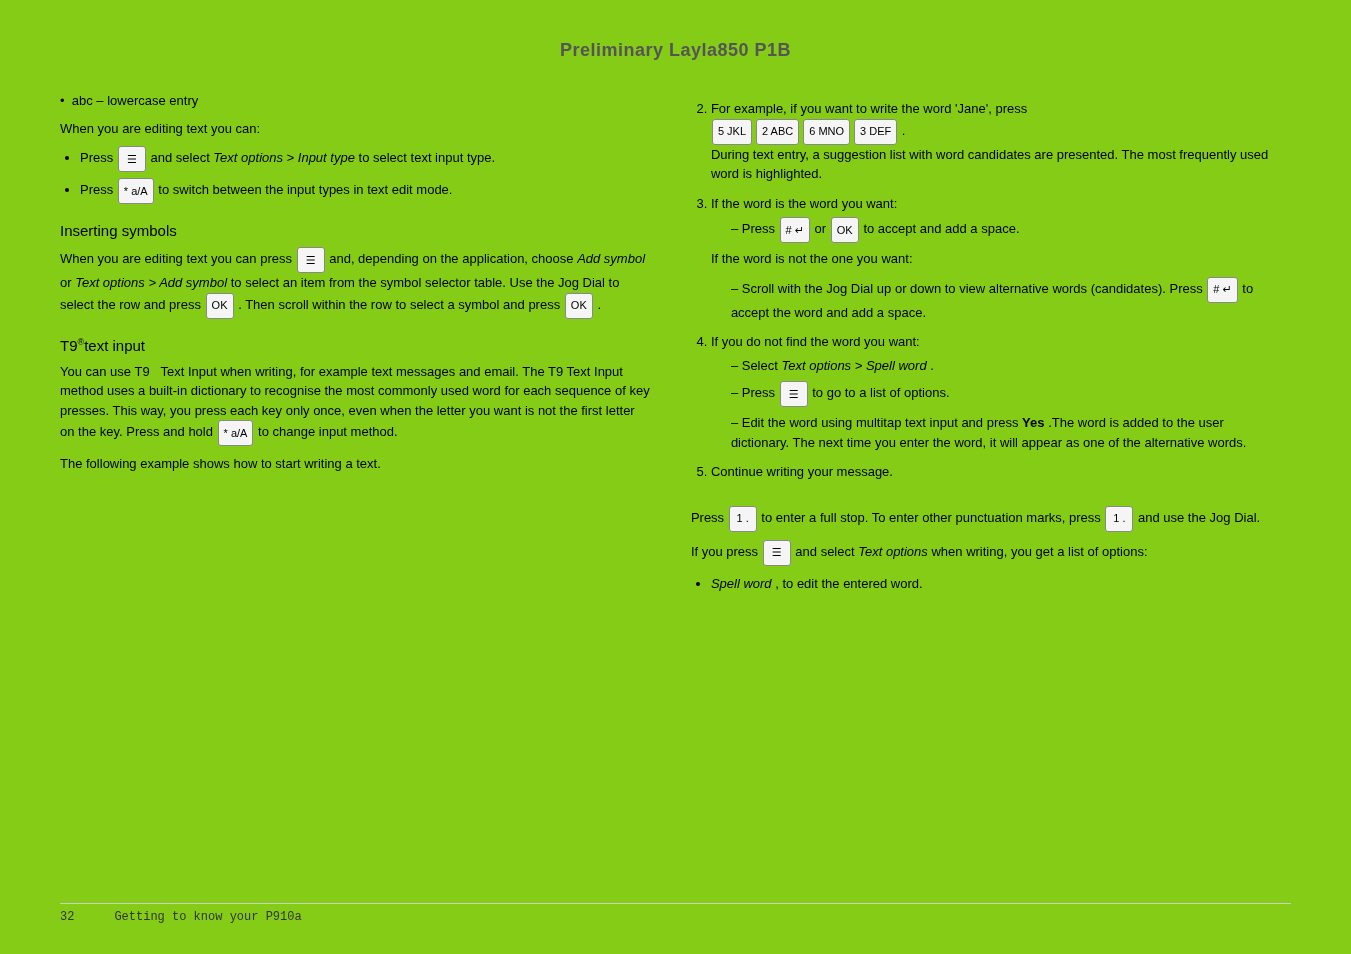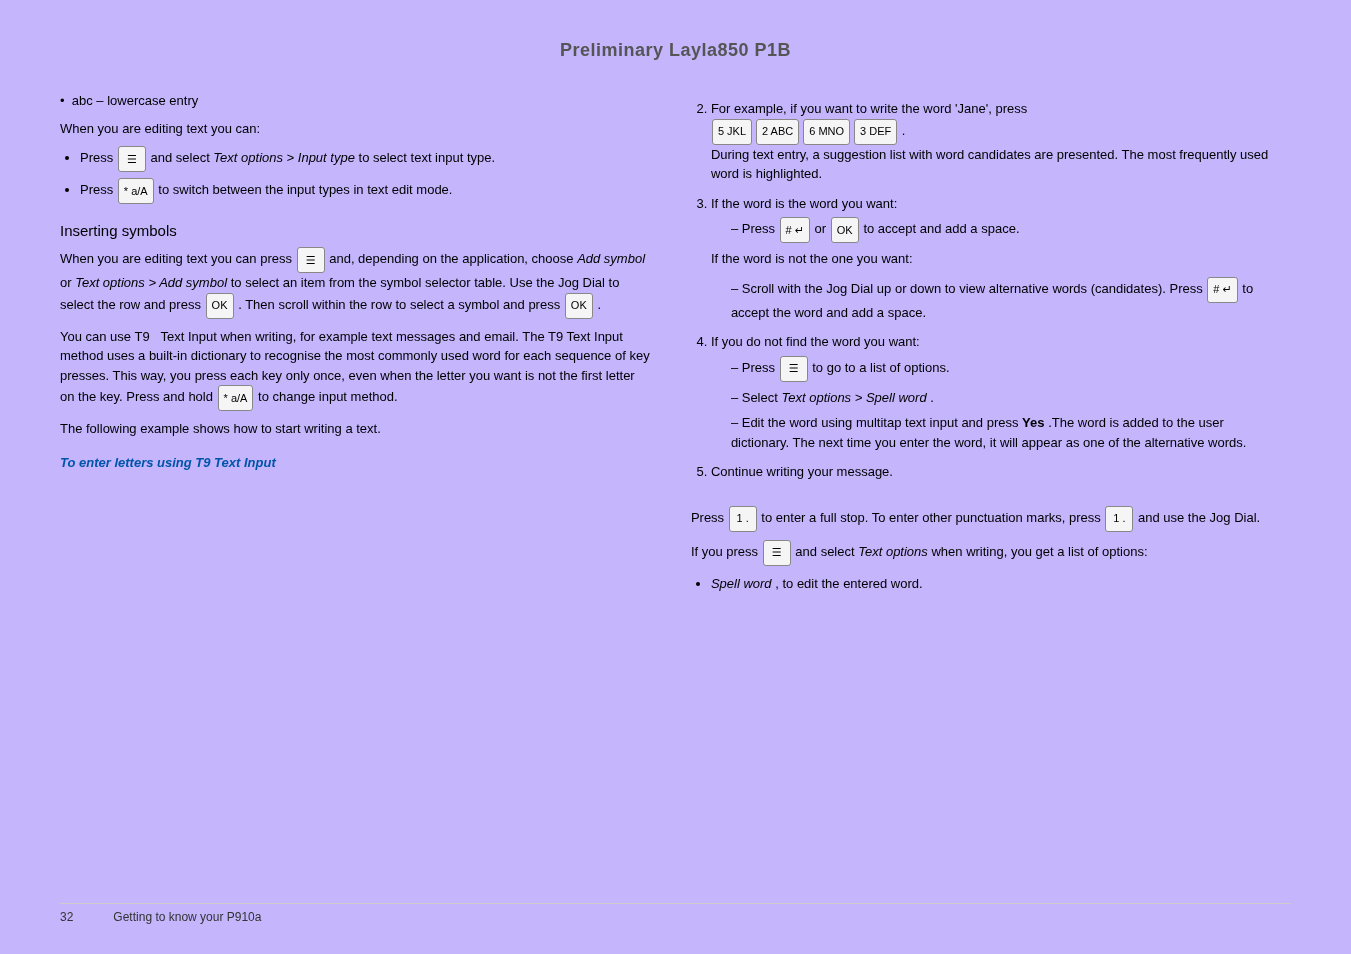--- a/index.html
+++ b/index.html
@@ -7,21 +7,21 @@
       background: #fff;
       font-family: Arial, Helvetica, sans-serif;
       font-size: 13px;
       color: #000;
       width: 1351px;
       min-height: 954px;
     }
     .page {
       max-width: 1351px;
       min-height: 954px;
-      background: #c4b5fd;
+      background: #84cc16;
       padding: 40px 60px 40px 60px;
       position: relative;
     }
     .page-title {
       text-align: center;
       font-size: 18px;
       font-weight: bold;
       color: #555;
       margin-bottom: 30px;
       letter-spacing: 0.5px;
@@ -111,20 +111,21 @@
       font-size: 12px;
       color: #333;
       border-top: 1px solid #ccc;
       width: calc(100% - 120px);
       padding-top: 6px;
     }
     .footer-inner {
       display: flex;
       justify-content: flex-start;
       gap: 40px;
+      font-family: Liberation Mono, monospace;
     }
     .superscript {
       font-size: 9px;
       vertical-align: super;
     }
     .abc-entry {
     }
   </style>
 </head>
 <body>
@@ -166,30 +167,32 @@
         <span class="bold-italic">Add symbol</span>
         <span> or </span>
         <span class="bold-italic">Text options &gt; Add symbol</span>
         <span> to select an item from the symbol selector table. Use the Jog Dial to select the row and press </span>
         <span class="key-btn">OK</span>
         <span>. Then scroll within the row to select a symbol and press </span>
         <span class="key-btn">OK</span>
         <span>.</span>
       </p>
 
+      <div class="section-heading">
+        <span>T9</span><span class="superscript">®</span><span>text input</span>
+      </div>
 
       <p>
         <span>You can use T9&nbsp;&nbsp;&nbsp;Text Input when writing, for example text messages and email. The T9 Text Input method uses a built-in dictionary to recognise the most commonly used word for each sequence of key presses. This way, you press each key only once, even when the letter you want is not the first letter on the key. Press and hold </span>
         <span class="key-btn">* a/A</span>
         <span> to change input method.</span>
       </p>
 
       <p>The following example shows how to start writing a text.</p>
 
-      <p class="section-heading-italic">To enter letters using T9 Text Input</p>
 
     </div>
 
     <div class="col-right">
       <ol start="2">
         <li>
           <span>For example, if you want to write the word 'Jane', press</span>
           <br>
           <span class="key-group">
             <span class="key-btn">5 JKL</span>
@@ -220,28 +223,28 @@
               <span class="key-btn"># ↵</span>
               <span>to accept the word and add a space.</span>
             </li>
           </ul>
         </li>
 
         <li>
           <span>If you do not find the word you want:</span>
           <ul class="sub-list">
             <li>
+              <span>Select</span>
+              <span class="bold-italic">Text options &gt; Spell word</span>
+              <span>.</span>
+            </li>
+            <li>
               <span>Press</span>
               <span class="key-btn">☰</span>
               <span>to go to a list of options.</span>
-            </li>
-            <li>
-              <span>Select</span>
-              <span class="bold-italic">Text options &gt; Spell word</span>
-              <span>.</span>
             </li>
             <li>
               <span>Edit the word using multitap text input and press</span>
               <span class="bold">Yes</span>
               <span>.The word is added to the user dictionary. The next time you enter the word, it will appear as one of the alternative words.</span>
             </li>
           </ul>
         </li>
 
         <li>Continue writing your message.</li>

